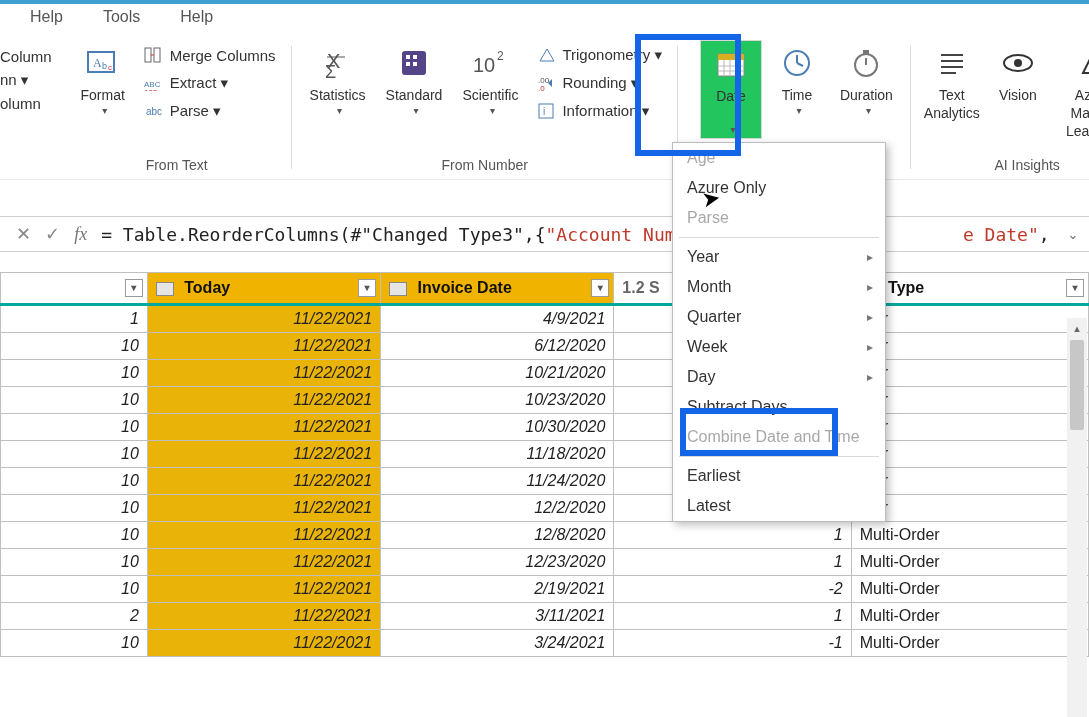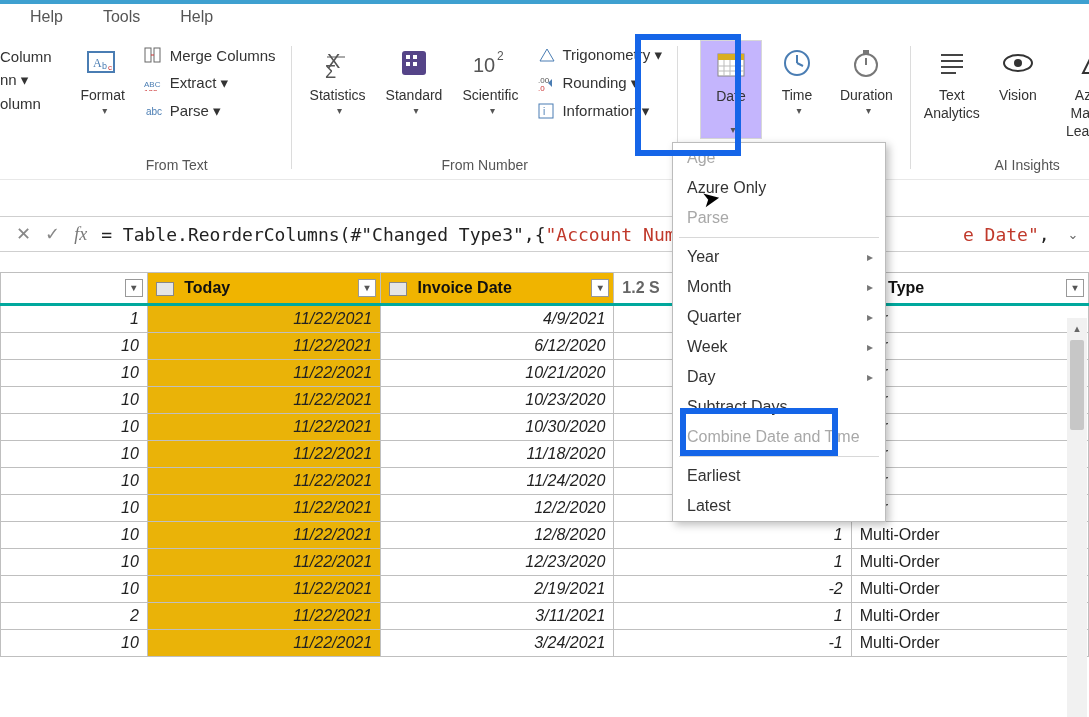--- a/index.html
+++ b/index.html
@@ -364,21 +364,21 @@
           </span>
           <span>Information ▾</span>
         </div>
       </div>
     </div>
     <div class="section-label">From Number</div>
   </div>
 
   <div class="ribbon-section" style="padding-left:22px;">
     <div class="section-body">
-      <div class="big-btn" style="background:#c4b5fd;border:1px solid #d7d7d7;text-align:center;">
+      <div class="big-btn" style="background:#22c55e;border:1px solid #d7d7d7;text-align:center;">
         <span class="ico">
           <svg width="30" height="28">
               <rect x="2" y="4" width="26" height="22" fill="#fff" stroke="#888"></rect>
               <rect x="2" y="4" width="26" height="6" fill="#d9ae1f"></rect>
               <g stroke="#bbb">
                 <line x1="8" y1="10" x2="8" y2="26"></line>
                 <line x1="14" y1="10" x2="14" y2="26"></line>
                 <line x1="20" y1="10" x2="20" y2="26"></line>
                 <line x1="2" y1="16" x2="28" y2="16"></line>
                 <line x1="2" y1="21" x2="28" y2="21"></line>

